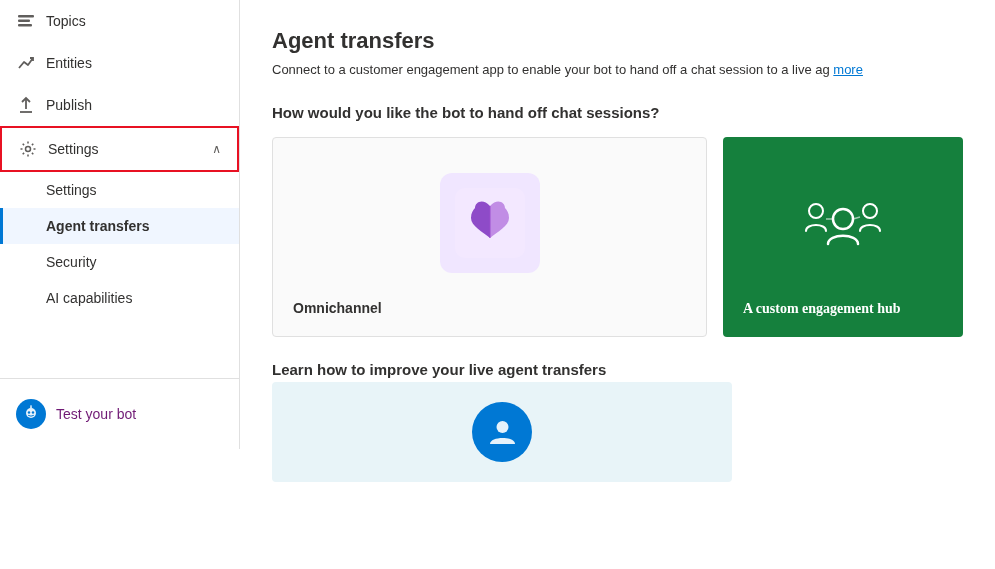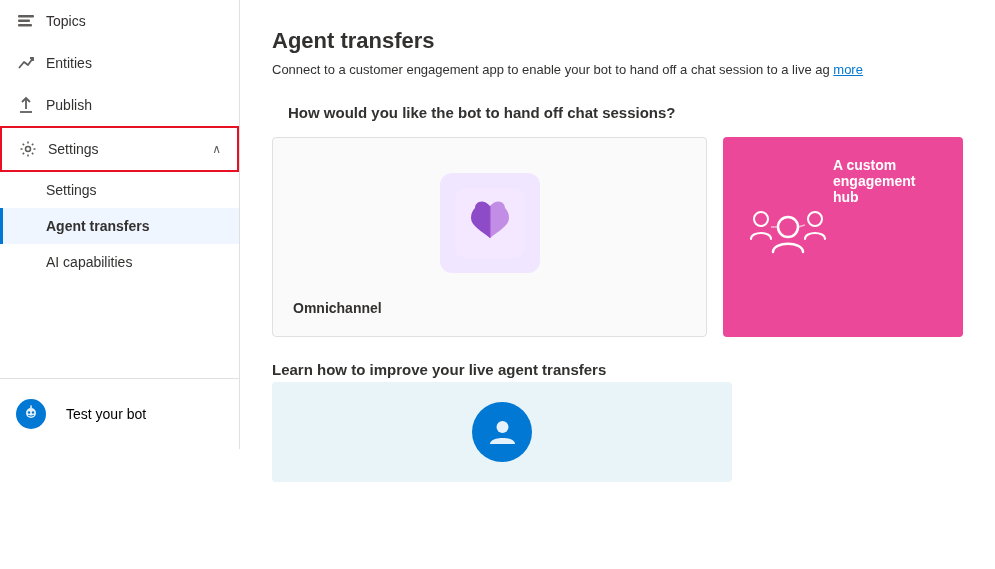--- a/index.html
+++ b/index.html
@@ -88,22 +88,22 @@
 
     .sidebar-bottom {
       border-top: 1px solid #e0e0e0;
       padding: 10px 0;
     }
     .bottom-nav-item {
       display: flex;
       align-items: center;
       padding: 10px 16px;
       cursor: pointer;
-      color: #000000;
-      gap: 20px;
+      color: #701a75;
+      gap: 10px;
       font-size: 14px;
     }
     .bot-icon-circle {
       width: 30px;
       height: 30px;
       border-radius: 50%;
       background: #0078d4;
       display: flex;
       align-items: center;
       justify-content: center;
@@ -137,21 +137,21 @@
       color: #0078d4;
       text-decoration: underline;
       cursor: pointer;
       font-size: 13px;
     }
 
     .section-heading {
       font-size: 15px;
       font-weight: 600;
       color: #323130;
-      margin: 24px 0 16px 16px;
+      margin: 24px 0 16px 0;
     }
 
     .cards-row {
       display: flex;
       gap: 0;
       width: 100%;
     }
 
     .card {
       background: #fafafa;
@@ -191,31 +191,32 @@
       height: 70px;
     }
 
     .card-title {
       font-size: 14px;
       font-weight: 700;
       color: #323130;
     }
 
     .card-right {
-      background: #ec4899;
+      background: #15803d;
       border-radius: 4px;
       width: 240px;
       min-width: 240px;
       min-height: 200px;
       display: flex;
-      flex-direction: row;
+      flex-direction: column;
       align-items: center;
       justify-content: flex-end;
       padding: 20px;
       overflow: hidden;
+      font-family: Liberation Serif, serif;
     }
 
     .card-right-icon {
       flex: 1;
       display: flex;
       align-items: center;
       justify-content: center;
     }
 
     .card-right-title {
@@ -312,20 +313,23 @@
 
 
     <div class="sub-nav-item">
       <span>Settings</span>
     </div>
 
     <div class="sub-nav-item active">
       <span>Agent transfers</span>
     </div>
 
+    <div class="sub-nav-item">
+      <span>Security</span>
+    </div>
 
     <div class="sub-nav-item">
       <span>AI capabilities</span>
     </div>
 
   </div>
 
   <div class="sidebar-bottom">
     <div class="bottom-nav-item">
       <div class="bot-icon-circle">

